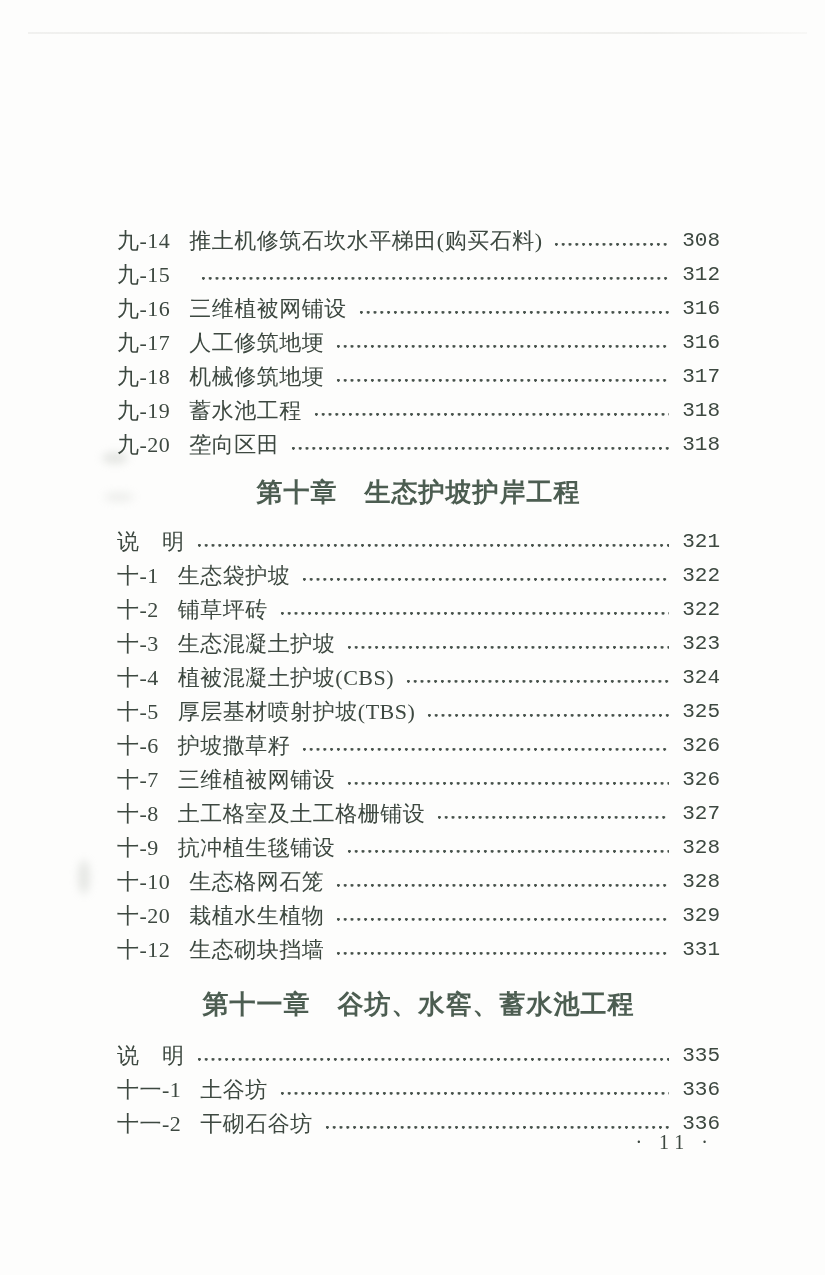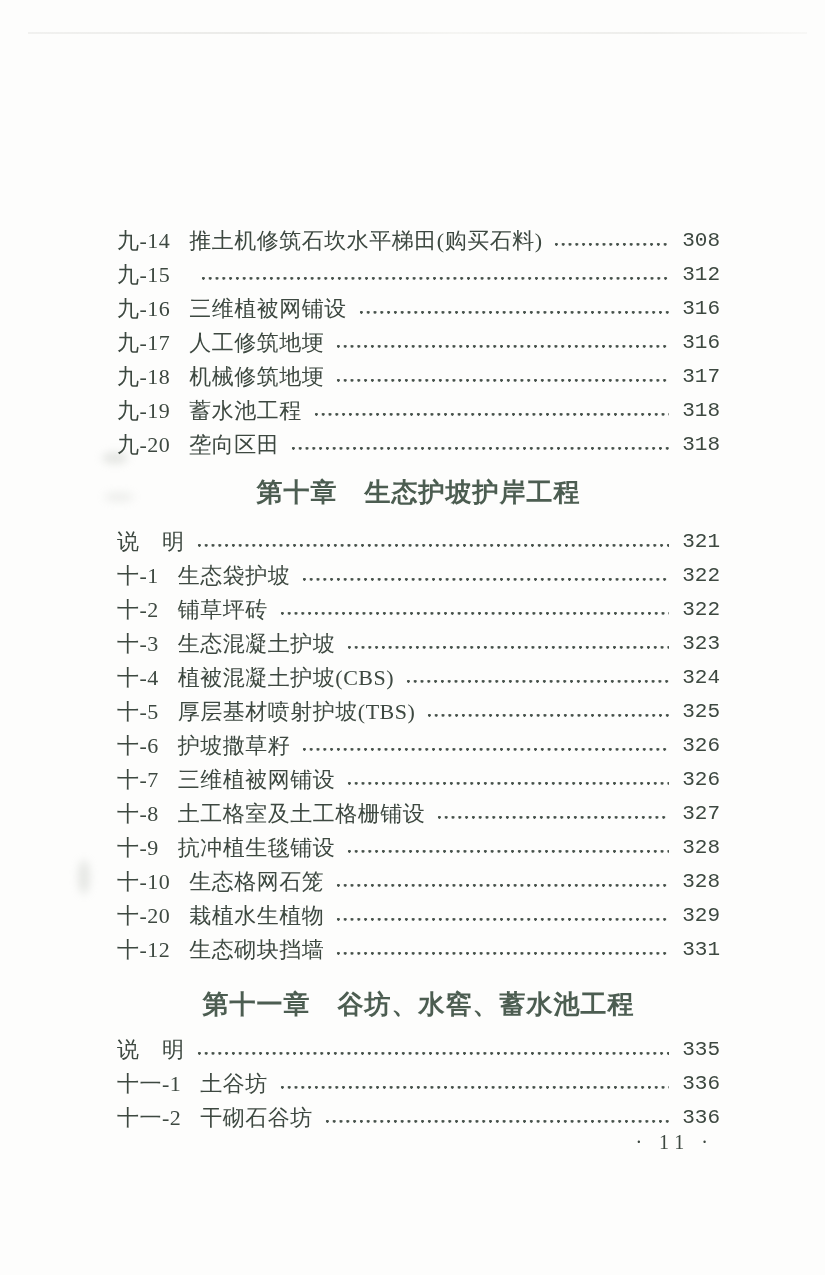--- a/index.html
+++ b/index.html
@@ -55,21 +55,21 @@
   }
   .chapter{
     height:40px;line-height:40px;
     margin:11px 0 12px 0;
     text-align:center;
     font-size:26px;font-weight:bold;
     color:var(--heading-color);
     letter-spacing:1px;
     font-family:Liberation Serif, serif;
   }
-  .chapter.ch11{margin-top:18px;margin-bottom:8px;}
+  .chapter.ch11{margin-top:18px;margin-bottom:14px;}
   .footer{
     position:absolute;top:1130px;right:111px;
     font-size:20px;line-height:24px;
     letter-spacing:6px;
     color:var(--text-color);
   }
 </style>
 </head>
 <body>
 

